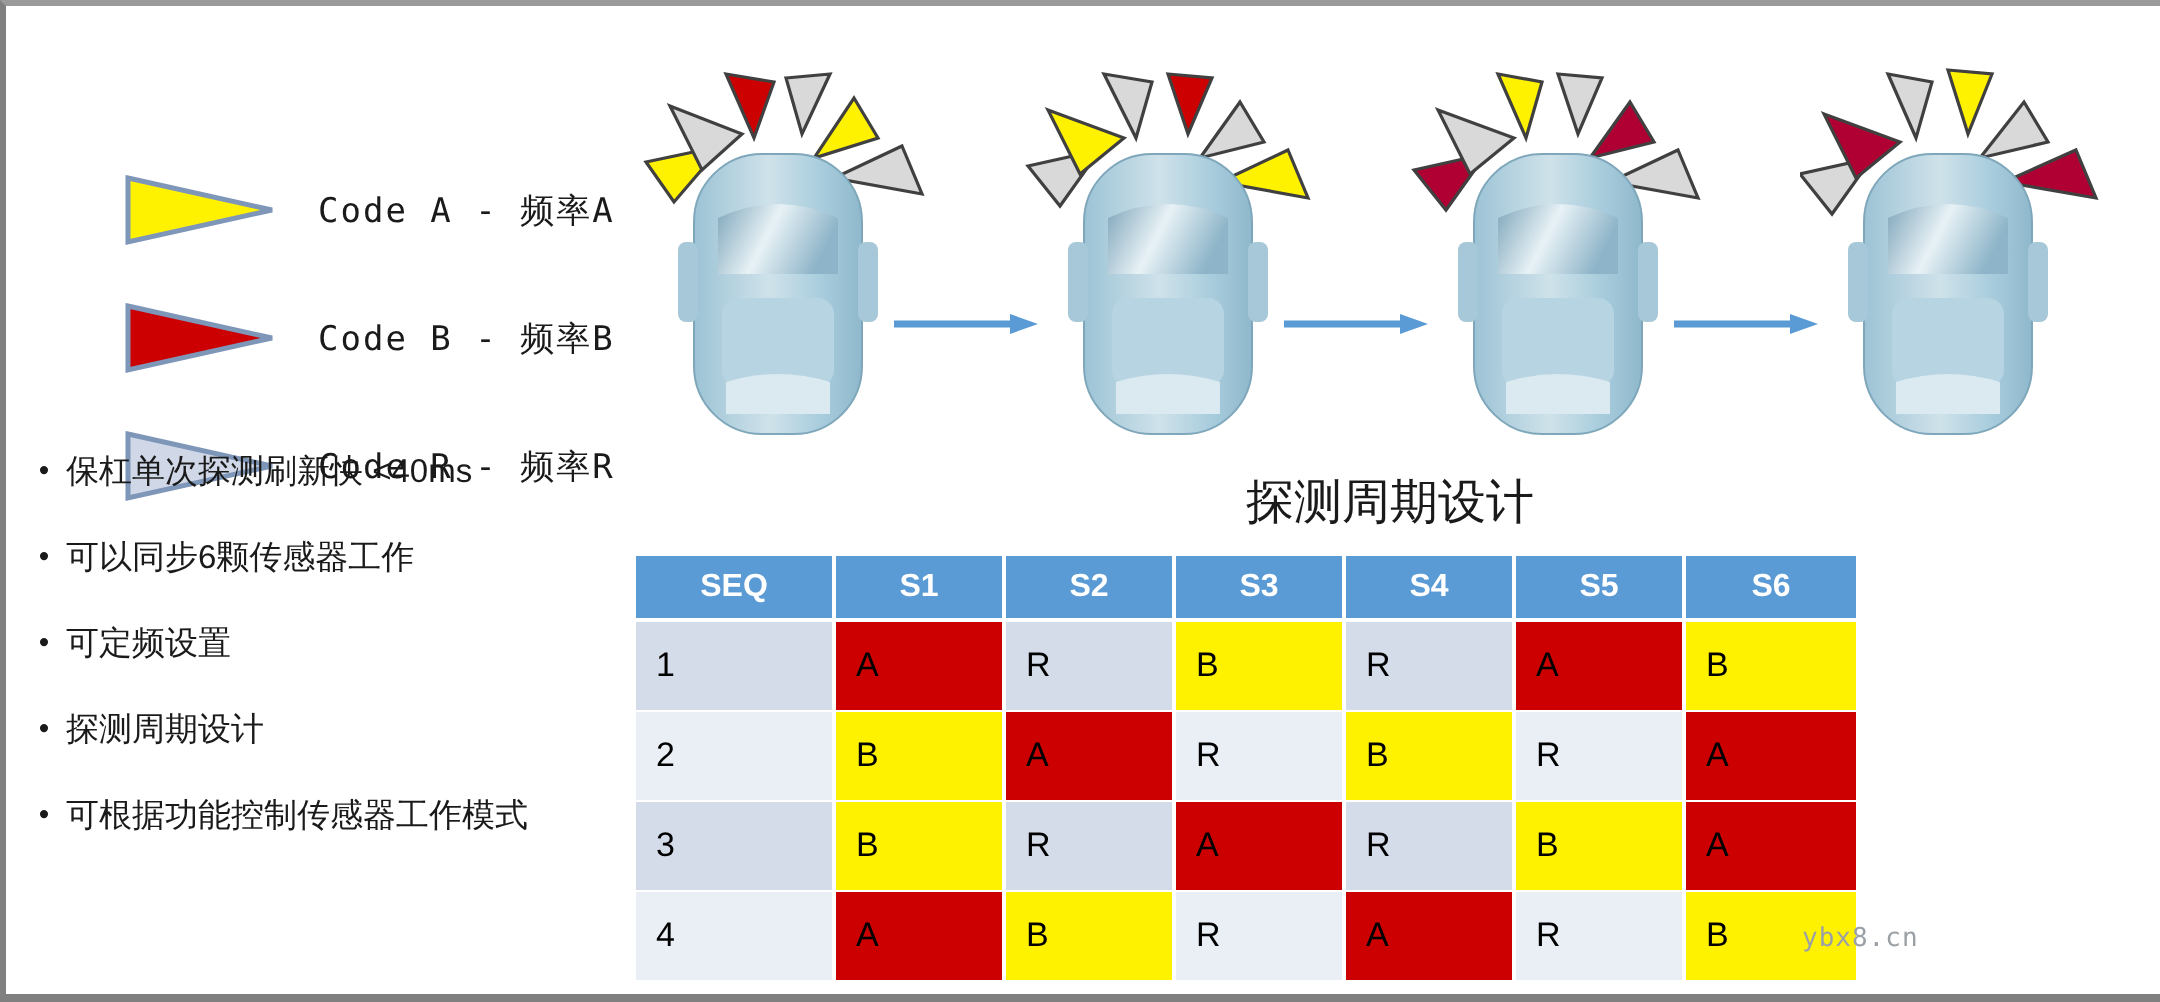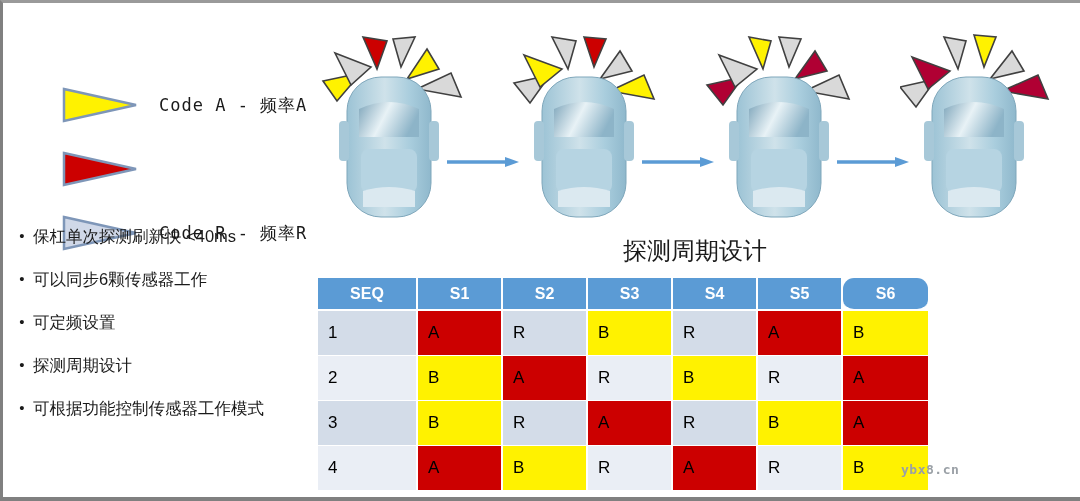--- a/index.html
+++ b/index.html
@@ -54,59 +54,59 @@
     position:absolute;left:315px;top:275px;
     width:610px;border-collapse:separate;border-spacing:0;
     table-layout:fixed;
   }
   table.seq th{
     background:#5B9BD5;color:#ffffff;font-size:16px;font-weight:bold;
     height:33px;text-align:center;
     border-right:2px solid #ffffff;border-bottom:2px solid #ffffff;
     box-sizing:border-box;
   }
-  table.seq th:last-child{border-right:none;border-radius:11px;}
+  table.seq th:last-child{border-right:none;}
   table.seq td{
     height:45px;font-size:17px;color:#000;
     padding-left:10px;vertical-align:middle;
     border-right:2px solid #ffffff;border-bottom:1px solid #ffffff;
     box-sizing:border-box;
   }
   table.seq td:last-child{border-right:none;}
   tr.odd td{background:#D3DCE8;}
   tr.even td{background:#EAEEF5;}
   td.cA{background:#CC0000 !important;}
   td.cB{background:#FFF200 !important;}
   tr.odd td.cR{background:#D3DCE8 !important;}
   tr.even td.cR{background:#EAEEF5 !important;}
 
   .watermark{
     position:absolute;left:898px;top:459px;
     font-family:"DejaVu Sans Mono","Liberation Mono",monospace;
     font-size:13px;color:#9aa0a6;letter-spacing:0.5px;
     pointer-events:none;
-    font-weight:bold;
   }
 </style>
 </head>
 <body>
 
 <div class="slide">
 
   <div class="legend">
     <div class="legend-row">
       <svg class="tri" viewBox="0 0 78 38">
         <polygon points="3,3 75,19 3,35" fill="#FFF200" stroke="#7E96B8" stroke-width="2.5"></polygon>
       </svg>
       <span class="legend-label">Code A - 频率A</span>
     </div>
     <div class="legend-row">
       <svg class="tri" viewBox="0 0 78 38">
         <polygon points="3,3 75,19 3,35" fill="#CC0000" stroke="#7E96B8" stroke-width="2.5"></polygon>
       </svg>
+      <span class="legend-label">Code B - 频率B</span>
     </div>
     <div class="legend-row">
       <svg class="tri" viewBox="0 0 78 38">
         <polygon points="3,3 75,19 3,35" fill="#D0D8E8" stroke="#7E96B8" stroke-width="2.5"></polygon>
       </svg>
       <span class="legend-label">Code R - 频率R</span>
     </div>
   </div>
 
   <div class="bullets">

